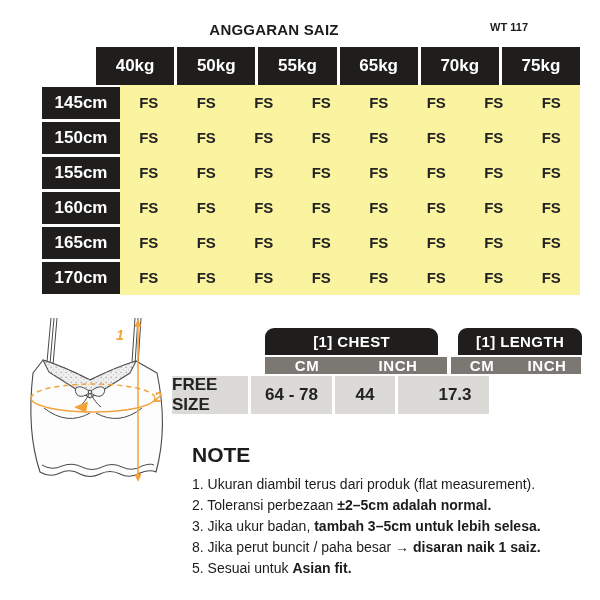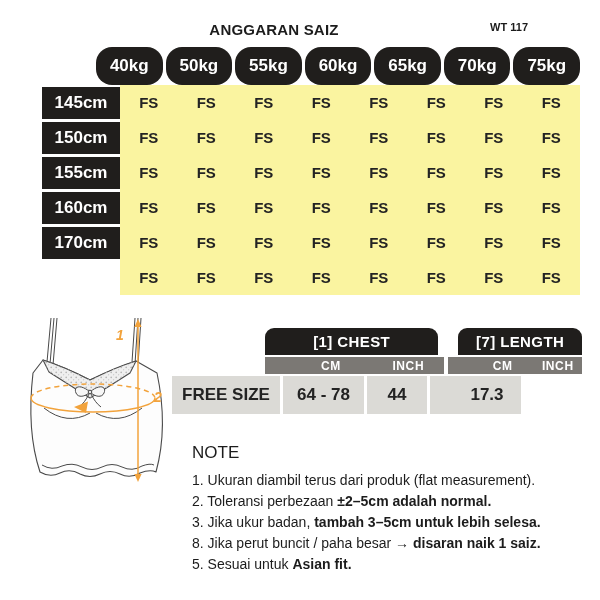--- a/index.html
+++ b/index.html
@@ -12,21 +12,21 @@
 
   
   .titlebar{position:absolute;top:21px;left:0;width:548px;height:18px;}
   .title{text-align:center;font-weight:bold;font-size:15px;letter-spacing:.2px;}
   .code{position:absolute;right:20px;top:0;font-weight:bold;font-size:11px;}
 
   
   .size-grid{position:absolute;left:18px;top:47px;width:562px;}
   .weight-row{display:flex;gap:3px;margin-left:78px;height:38px;}
   .wcell{flex:1;background:var(--dark);color:#fff;font-weight:bold;font-size:17px;
-         display:flex;align-items:center;justify-content:center;border-radius:16px;}
+         display:flex;align-items:center;justify-content:center;}
   .grid-body{display:flex;padding-left:24px;}
   .height-col{width:78px;display:flex;flex-direction:column;gap:3px;padding-top:2px;}
   .hcell{height:32px;background:var(--dark);color:#fff;font-weight:bold;font-size:17px;
          display:flex;align-items:center;justify-content:center;}
   .fs-block{flex:1;height:210px;background:var(--yellow);display:flex;flex-direction:column;}
   .fs-row{flex:1;display:flex;}
   .fs-cell{flex:1;display:flex;align-items:center;justify-content:center;
            font-weight:bold;font-size:15px;color:#232323;}
 
   
@@ -38,61 +38,61 @@
   .cami .marker{fill:var(--orange);font-weight:bold;font-style:italic;font-size:14px;
                 font-family:"Liberation Sans",sans-serif;}
 
   
   .meas{position:absolute;left:172px;top:328px;width:410px;}
   .pill-row{display:flex;margin-left:93px;gap:20px;height:27px;}
   .pill{background:var(--dark);color:#fff;font-weight:bold;font-size:15px;letter-spacing:.4px;
         display:flex;align-items:center;justify-content:center;border-radius:9px 9px 0 0;}
   .pill.chest{width:182px;} .pill.len{width:130px;}
   .unit-row{display:flex;margin-left:93px;gap:4px;margin-top:2px;height:17px;}
-  .unitbar{background:var(--gray-mid);color:#fff;font-weight:bold;font-size:12px;
-           letter-spacing:.6px;display:flex;align-items:center;padding-left:24px;}
+  .unitbar{background:var(--gray-mid);color:#fff;font-weight:bold;font-size:15px;
+           letter-spacing:.6px;display:flex;align-items:center;}
   .unitbar.chest{width:182px;} .unitbar.len{width:130px;}
   .unitbar span{display:flex;align-items:center;justify-content:center;}
   .unitbar.chest span:first-child{width:84px;} .unitbar.chest span:last-child{flex:1;}
   .unitbar.len span:first-child{width:62px;}   .unitbar.len span:last-child{flex:1;}
   .data-row{display:flex;gap:3px;margin-top:2px;height:38px;}
   .cell{background:var(--gray-light);display:flex;align-items:center;justify-content:center;
         font-weight:bold;font-size:17px;color:#232323;}
-  .c-label{width:108px;} .c-ccm{width:81px;} .c-cin{width:98px;} .c-lcm{width:60px;} .c-lin{width:68px;padding-left:23px;}
+  .c-label{width:76px;} .c-ccm{width:81px;} .c-cin{width:98px;} .c-lcm{width:60px;} .c-lin{width:68px;padding-left:23px;}
 
   
   .note{position:absolute;left:192px;top:443px;width:396px;}
-  .note-h{font-weight:normal;font-size:17px;}
+  .note-h{font-weight:bold;font-size:21px;}
   .note-items{margin-top:7px;font-size:14px;line-height:21px;}
   .note-item b{font-weight:bold;}
 </style>
 </head>
 <body>
 
 <div class="titlebar">
   <div class="title">ANGGARAN SAIZ</div>
   <div class="code">WT 117</div>
 </div>
 
 <div class="size-grid">
   <div class="weight-row">
       <div class="wcell">40kg</div>
       <div class="wcell">50kg</div>
       <div class="wcell">55kg</div>
-      <div class="wcell">60kg</div>
       <div class="wcell">65kg</div>
       <div class="wcell">70kg</div>
       <div class="wcell">75kg</div>
     </div>
   <div class="grid-body">
     <div class="height-col">
         <div class="hcell">145cm</div>
         <div class="hcell">150cm</div>
         <div class="hcell">155cm</div>
         <div class="hcell">160cm</div>
+        <div class="hcell">165cm</div>
         <div class="hcell">170cm</div>
       </div>
     <div class="fs-block">
         <div class="fs-row">
           <div class="fs-cell">FS</div>
           <div class="fs-cell">FS</div>
           <div class="fs-cell">FS</div>
           <div class="fs-cell">FS</div>
           <div class="fs-cell">FS</div>
           <div class="fs-cell">FS</div>
@@ -192,21 +192,21 @@
     <polygon points="118,3 114.4,11 121.6,11"></polygon>
     <polygon points="118,166 114.4,158 121.6,158"></polygon>
   </g>
   <text x="96" y="24" class="marker">1</text>
   <text x="134" y="86" class="marker">2</text>
 </svg>
 
 <div class="meas">
   <div class="pill-row">
     <div class="pill chest">[1] CHEST</div>
-    <div class="pill len">[7] LENGTH</div>
+    <div class="pill len">[1] LENGTH</div>
   </div>
   <div class="unit-row">
     <div class="unitbar chest">
       <span>CM</span>
       <span>INCH</span>
     </div>
     <div class="unitbar len">
       <span>CM</span>
       <span>INCH</span>
     </div>

